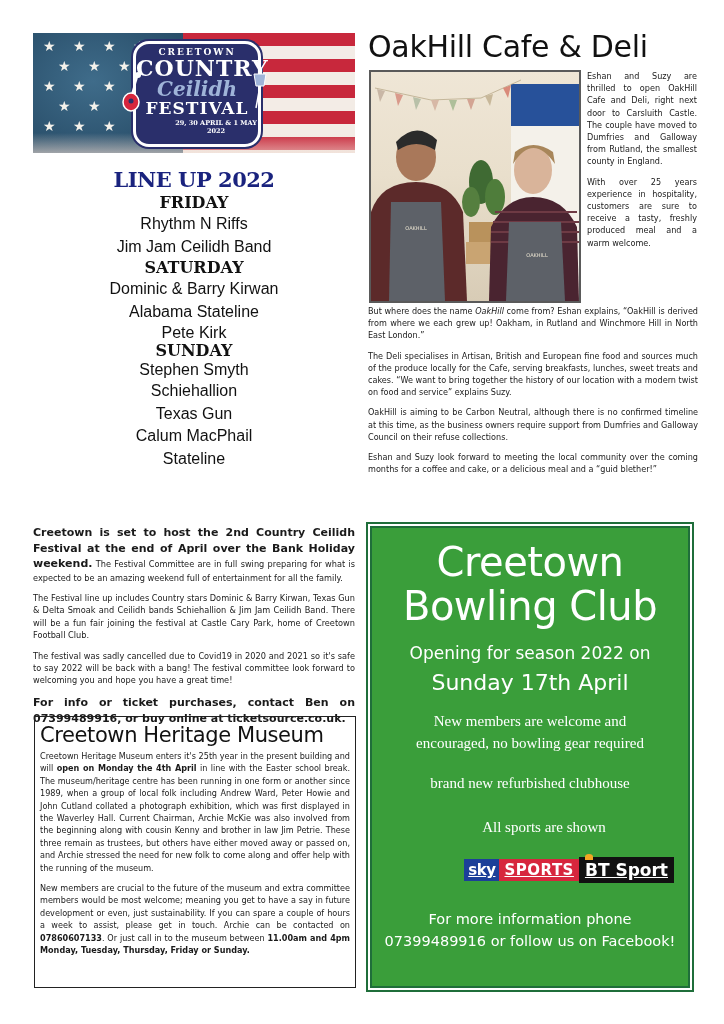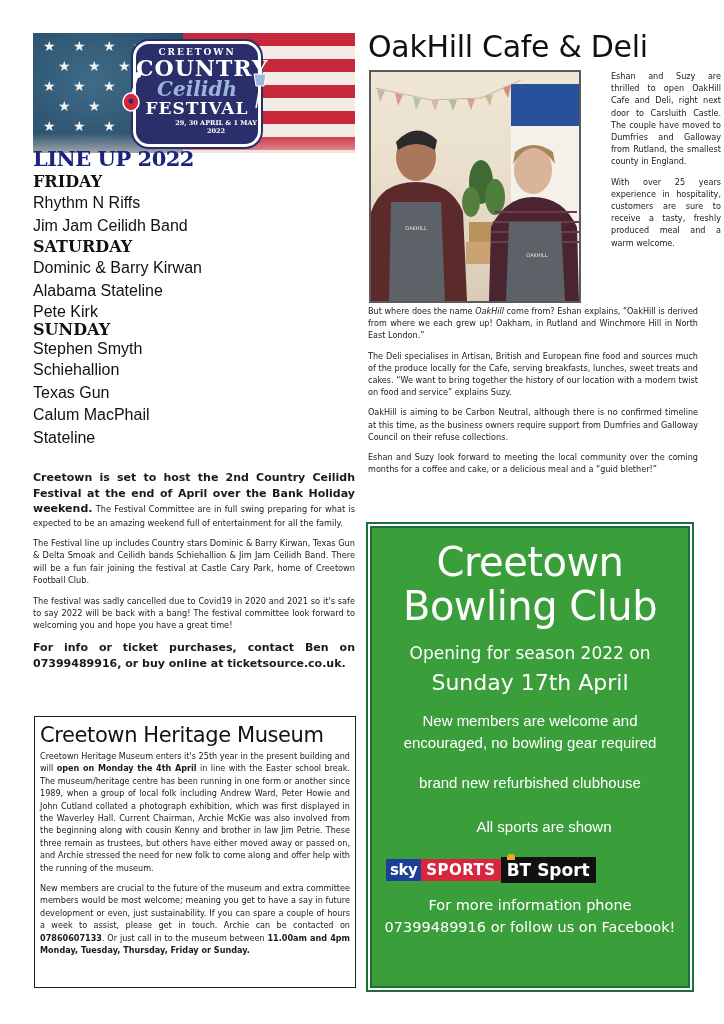--- a/index.html
+++ b/index.html
@@ -30,35 +30,35 @@
     text-align: center; color: #ffffff;
   }
   .badge-creetown { font-family: "DejaVu Serif", serif; font-weight: bold; font-size: 9px; letter-spacing: 2px; margin-top: 3px; }
   .badge-country { font-family: "DejaVu Serif", serif; font-weight: bold; font-size: 22px; line-height: 22px; letter-spacing: 1px; }
   .badge-ceilidh { font-family: "DejaVu Serif", serif; font-style: italic; font-weight: bold; font-size: 20px; line-height: 20px; color: #9fb4d8; }
   .badge-festival { font-family: "DejaVu Serif", serif; font-weight: bold; font-size: 17px; line-height: 18px; letter-spacing: 1px; }
   .badge-dates { font-family: "DejaVu Serif", serif; font-weight: bold; font-size: 6.5px; margin-top: 2px; padding-left: 38px; }
   .badge-guitar { position: absolute; left: -14px; top: 28px; width: 22px; height: 40px; }
   .badge-thistle { position: absolute; right: -12px; top: 26px; width: 20px; height: 40px; }
 
-  .lineup { position: absolute; left: 33px; top: 146px; width: 322px; }
+  .lineup { position: absolute; left: 33px; top: 167px; width: 322px; text-align: center; }
   .lineup-title {
     font-family: "DejaVu Serif", serif; font-weight: bold; color: #1a237e;
     font-size: 21px; line-height: 26px; letter-spacing: -0.5px;
   }
   .lineup-day {
     font-family: "DejaVu Serif", serif; font-weight: bold; color: #111;
     font-size: 16px; line-height: 20px;
   }
   .lineup-act {
     font-family: "Liberation Sans", sans-serif; font-size: 16px; color: #111;
     line-height: 22.5px;
   }
 
-  .left-article { position: absolute; left: 33px; top: 470px; width: 322px; }
+  .left-article { position: absolute; left: 33px; top: 525px; width: 322px; }
   .left-article p {
     font-family: "DejaVu Sans", sans-serif; font-size: 8.2px; line-height: 12.4px;
     text-align: justify; margin-bottom: 8px; color: #1a1a1a;
   }
   .left-article .lead { font-weight: bold; font-size: 11px; line-height: 15.5px; }
   .left-article .lead-rest { font-weight: normal; font-size: 8.2px; }
   .left-article .contact {
     font-weight: bold; font-size: 11px; line-height: 16px; margin-top: 0;
   }
 
@@ -81,21 +81,21 @@
     position: absolute; left: 368px; top: 28px; width: 330px;
     font-family: "DejaVu Sans", sans-serif; font-size: 30px; line-height: 38px;
     color: #111; letter-spacing: -0.3px;
   }
   .cafe-photo {
     position: absolute; left: 369px; top: 70px; width: 212px; height: 233px;
     border: 2px solid #5a5a5a; overflow: hidden;
     background: linear-gradient(180deg, #efe6d6 0%, #e9dfcc 45%, #d8ccb6 100%);
   }
   .cafe-intro {
-    position: absolute; left: 611px; top: 70px; width: 110px;
+    position: absolute; left: 587px; top: 70px; width: 110px;
   }
   .cafe-intro p, .cafe-body p {
     font-family: "DejaVu Sans", sans-serif; font-size: 8.1px; line-height: 12.2px;
     text-align: justify; margin-bottom: 8px; color: #1a1a1a;
   }
   .cafe-body { position: absolute; left: 368px; top: 305px; width: 330px; }
   .cafe-body i { font-style: italic; }
 
   .bowling-box {
     position: absolute; left: 366px; top: 522px; width: 328px; height: 470px;
@@ -103,34 +103,34 @@
     border: 2px solid #1f6e3a;
     box-shadow: inset 0 0 0 2px #ffffff, inset 0 0 0 4px #1f6e3a;
     text-align: center; color: #ffffff;
   }
   .bowl-title {
     font-family: "DejaVu Sans", sans-serif; font-size: 40px; line-height: 44px;
     margin-top: 16px; letter-spacing: -0.5px;
   }
   .bowl-opening { font-family: "DejaVu Sans", sans-serif; font-size: 17px; line-height: 22px; margin-top: 14px; }
   .bowl-date { font-family: "DejaVu Sans", sans-serif; font-size: 22px; line-height: 30px; margin-top: 4px; }
-  .bowl-para { font-family: Liberation Sans, sans-serif; font-size: 15px; line-height: 22px; margin-top: 12px; }
+  .bowl-para { font-family: Liberation Serif, serif; font-size: 15px; line-height: 22px; margin-top: 12px; }
   .bowl-para.shown { margin-top: 16px; padding-left: 28px; }
-  .sponsor-row { display: flex; justify-content: flex-start; align-items: center; margin: 18px 18px 0 18px; height: 28px; }
+  .sponsor-row { display: flex; justify-content: flex-end; align-items: center; margin: 18px 18px 0 18px; height: 28px; text-decoration: underline; }
   .sky-logo {
     display: flex; height: 22px; font-family: "DejaVu Sans", sans-serif; font-weight: bold; font-size: 15px; line-height: 22px;
   }
   .sky-logo .sky { background: #1c3f99; color: #fff; padding: 0 4px; letter-spacing: -0.5px; }
   .sky-logo .sports { background: #d7263d; color: #fff; padding: 0 5px; letter-spacing: 0.5px; }
   .bt-logo {
     background: #111; color: #fff; font-family: "DejaVu Sans", sans-serif; font-weight: bold;
     font-size: 17px; line-height: 26px; height: 26px; padding: 0 6px; position: relative;
   }
   .bt-logo .dot { position: absolute; left: 6px; top: -3px; width: 8px; height: 6px; background: #f5a623; border-radius: 50% 50% 0 0; }
-  .bowl-info { font-family: "DejaVu Sans", sans-serif; font-size: 14.5px; line-height: 22px; margin-top: 10px; text-align: center; }
+  .bowl-info { font-family: "DejaVu Sans", sans-serif; font-size: 14.5px; line-height: 22px; margin-top: 24px; text-align: center; }
 </style>
 </head>
 <body>
 
 <div class="festival-banner">
   <div class="flag-canton">
     <span class="star" style="left:10px;top:6px">★</span>
     <span class="star" style="left:40px;top:6px">★</span>
     <span class="star" style="left:70px;top:6px">★</span>
     <span class="star" style="left:100px;top:6px">★</span>

